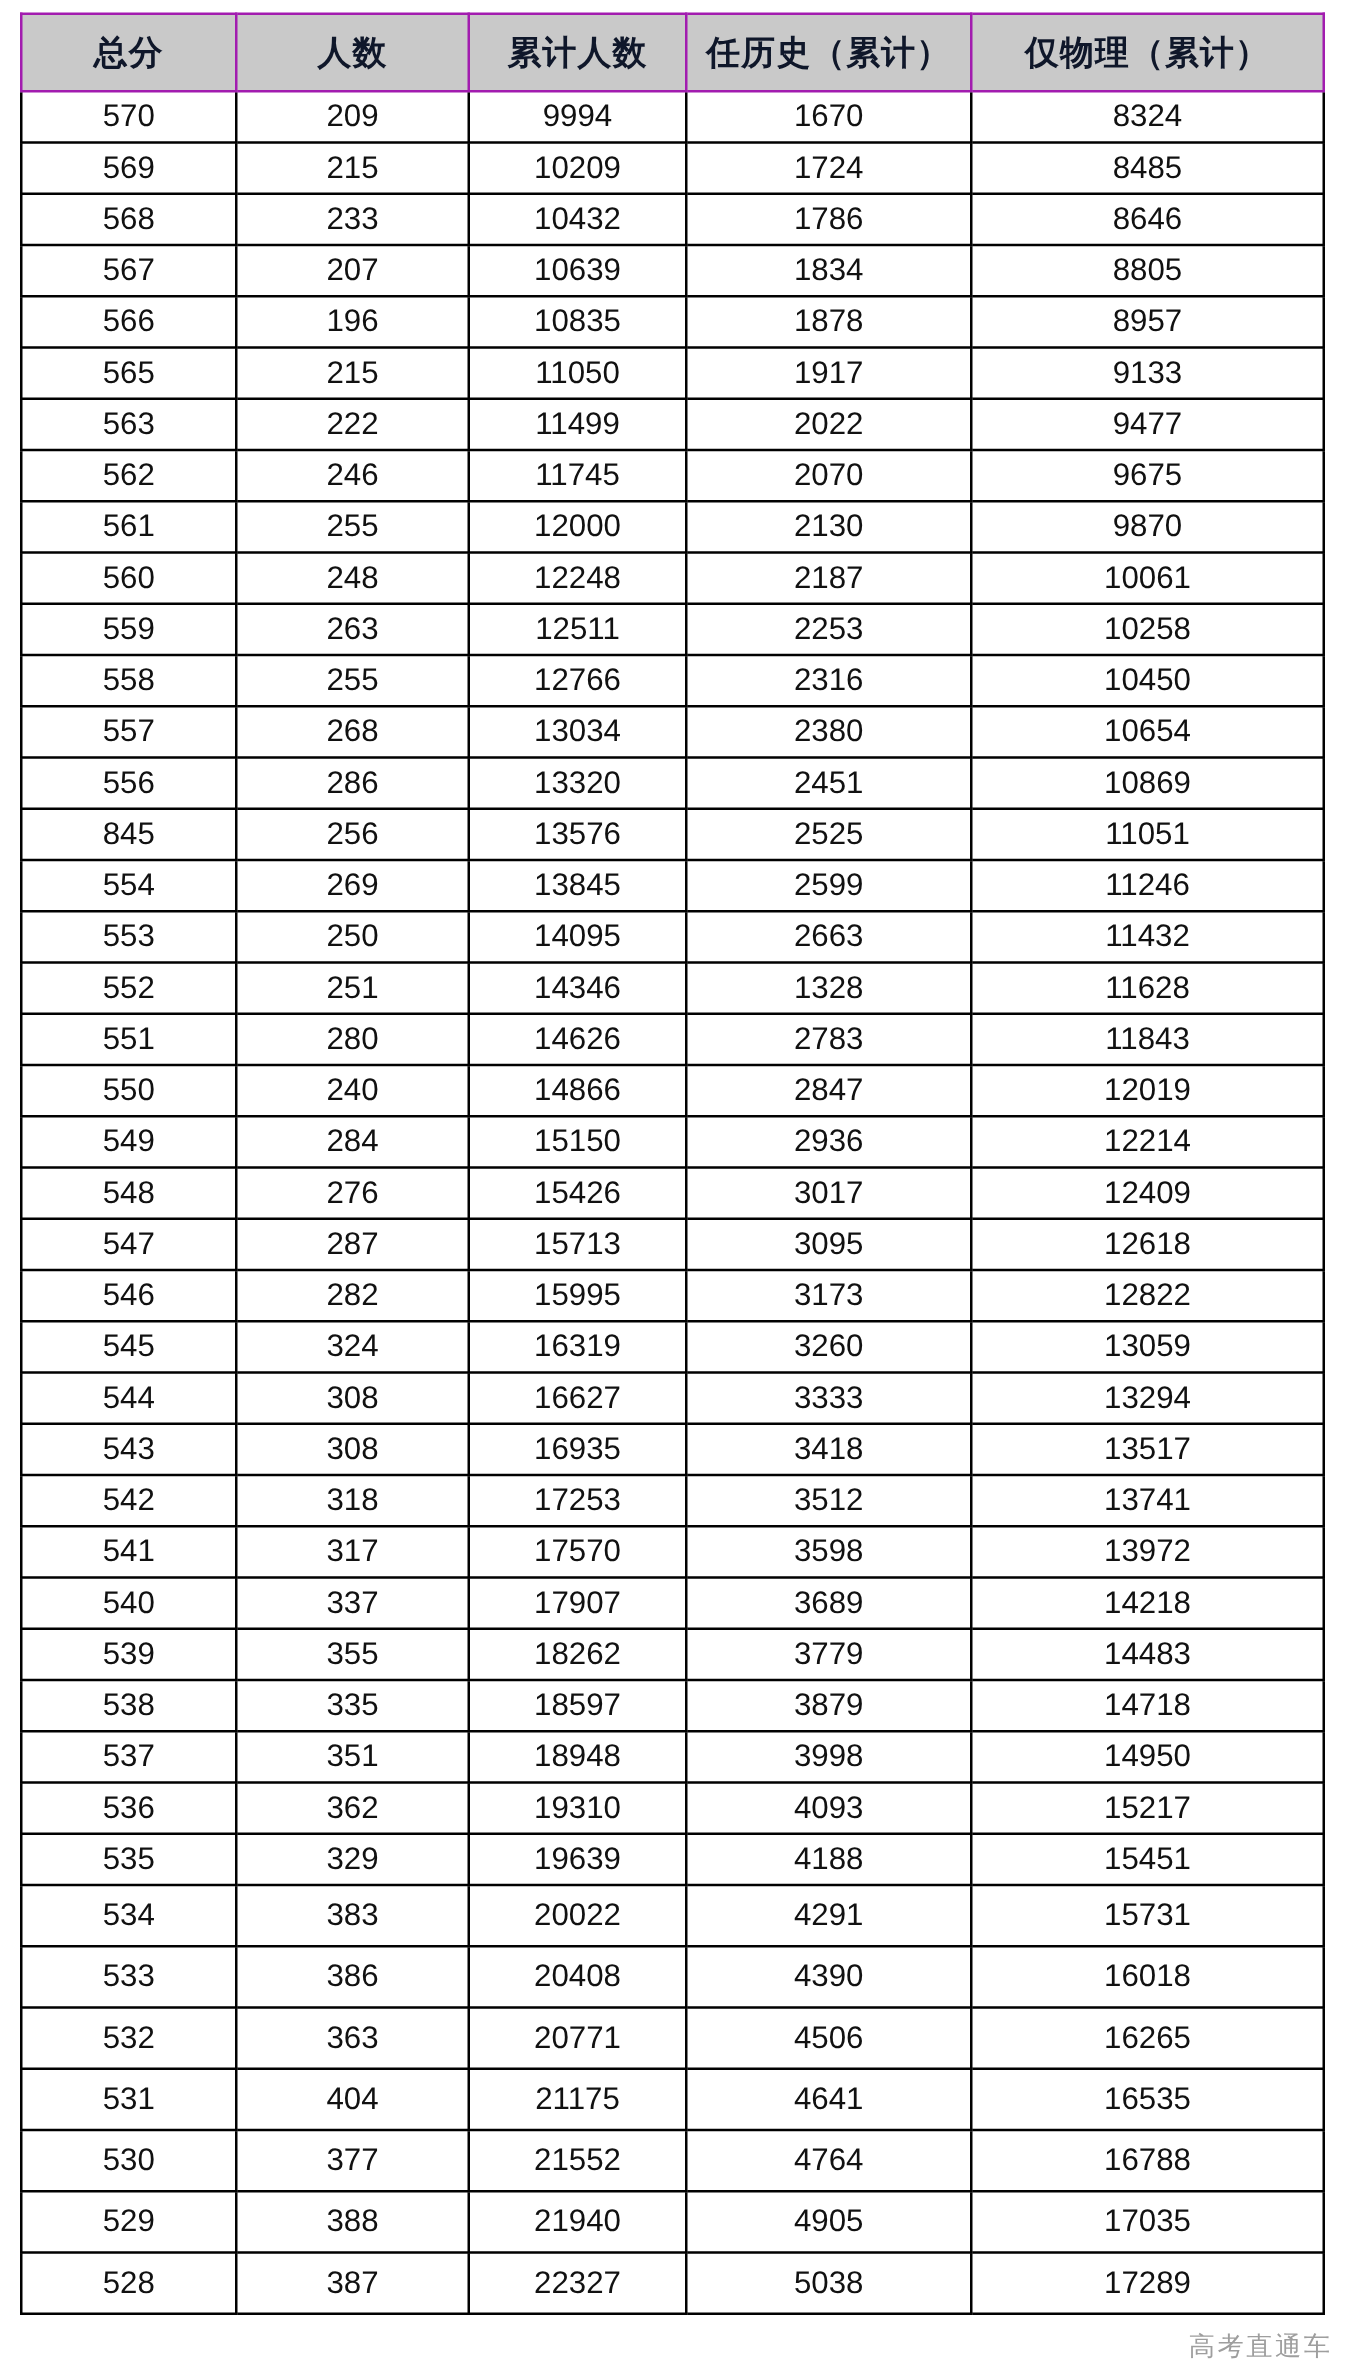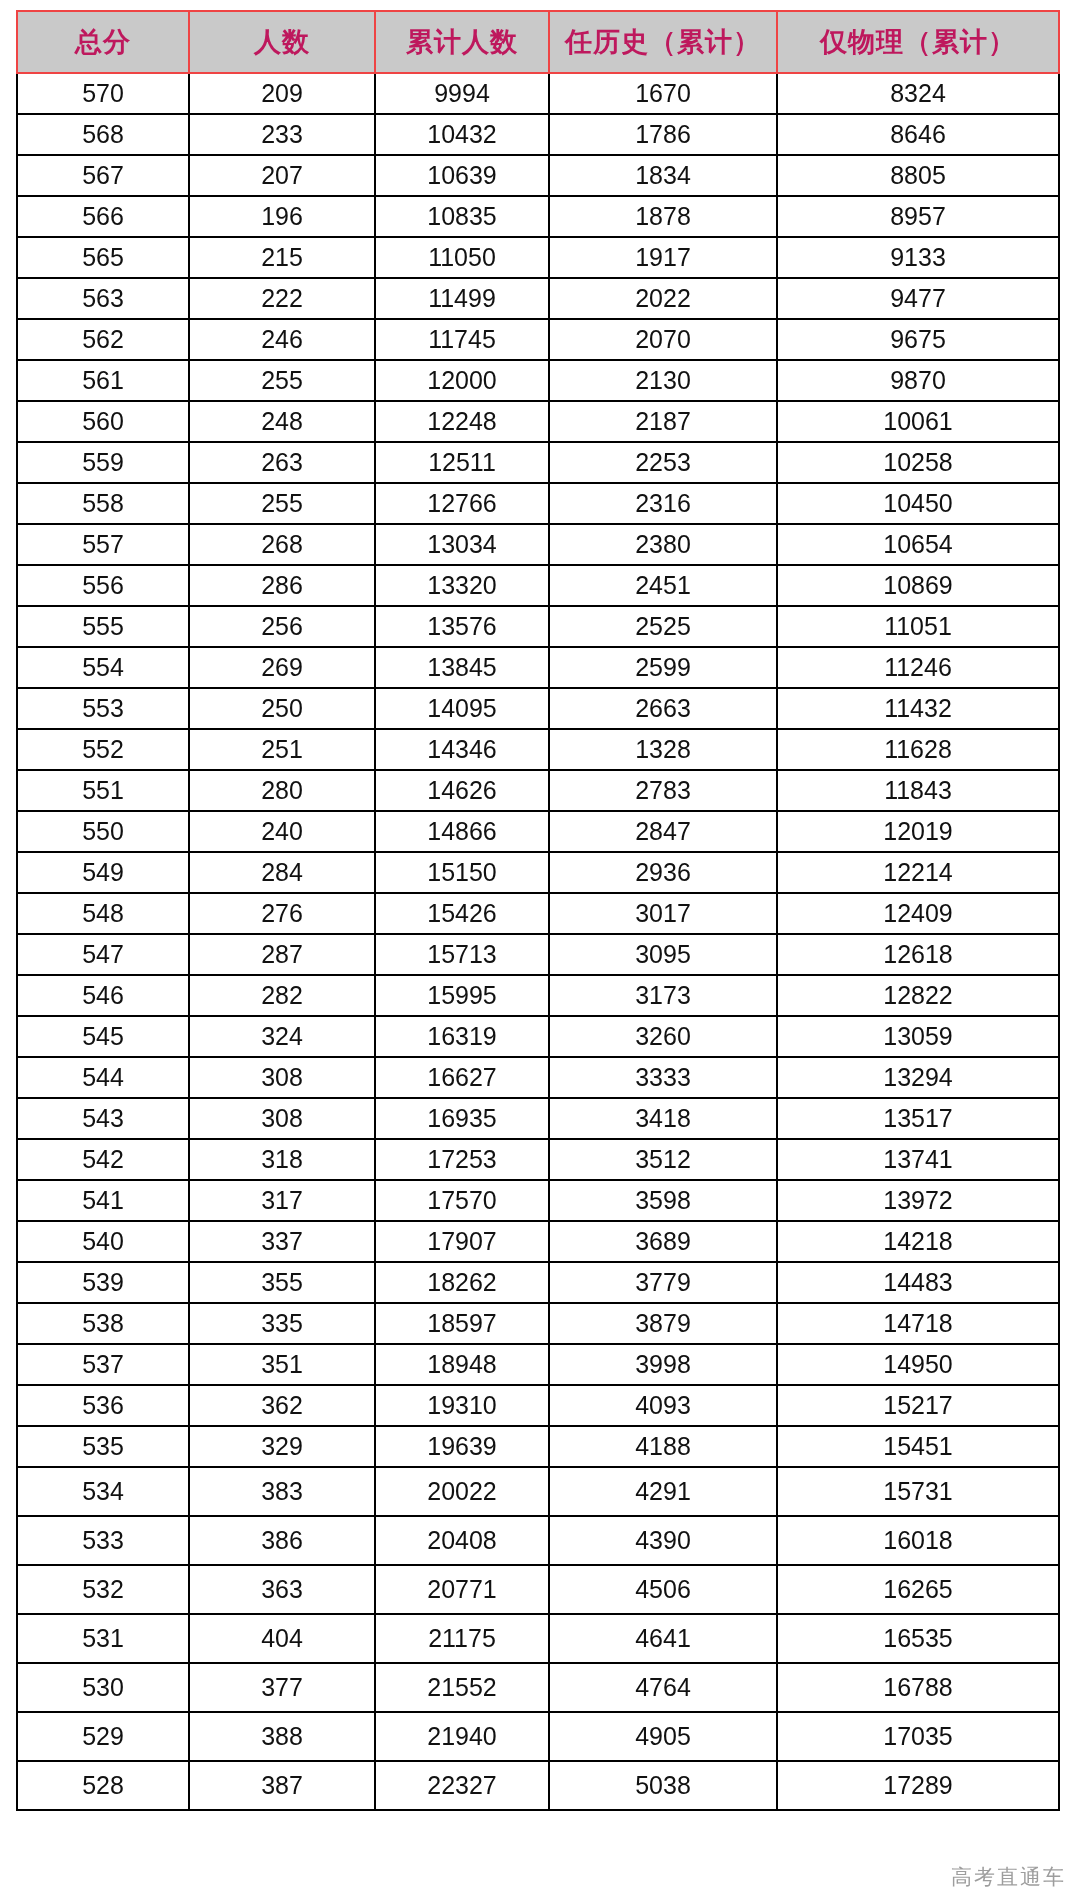--- a/index.html
+++ b/index.html
@@ -27,24 +27,24 @@
     table-layout: fixed;
   }
   table.score-table col.c0 { width: 172px; }
   table.score-table col.c1 { width: 186px; }
   table.score-table col.c2 { width: 174px; }
   table.score-table col.c3 { width: 228px; }
   table.score-table col.c4 { width: 282px; }
 
   table.score-table th {
     background: #c9c9c9;
-    border: 2px solid #ef4444;
+    border: 2px solid #a21caf;
     font-size: 27px;
     font-weight: bold;
-    color: #be185d;
+    color: #0f172a;
     height: 58px;
     text-align: center;
     letter-spacing: 1px;
   }
   table.score-table td {
     border: 2px solid #000;
     font-size: 25px;
     color: #111;
     height: 39px;
     text-align: center;
@@ -93,20 +93,27 @@
     </thead>
     <tbody id="table-body">
         <tr>
           <td>570</td>
           <td>209</td>
           <td>9994</td>
           <td>1670</td>
           <td>8324</td>
         </tr>
         <tr>
+          <td>569</td>
+          <td>215</td>
+          <td>10209</td>
+          <td>1724</td>
+          <td>8485</td>
+        </tr>
+        <tr>
           <td>568</td>
           <td>233</td>
           <td>10432</td>
           <td>1786</td>
           <td>8646</td>
         </tr>
         <tr>
           <td>567</td>
           <td>207</td>
           <td>10639</td>
@@ -177,21 +184,21 @@
           <td>10654</td>
         </tr>
         <tr>
           <td>556</td>
           <td>286</td>
           <td>13320</td>
           <td>2451</td>
           <td>10869</td>
         </tr>
         <tr>
-          <td>555</td>
+          <td>845</td>
           <td>256</td>
           <td>13576</td>
           <td>2525</td>
           <td>11051</td>
         </tr>
         <tr>
           <td>554</td>
           <td>269</td>
           <td>13845</td>
           <td>2599</td>

